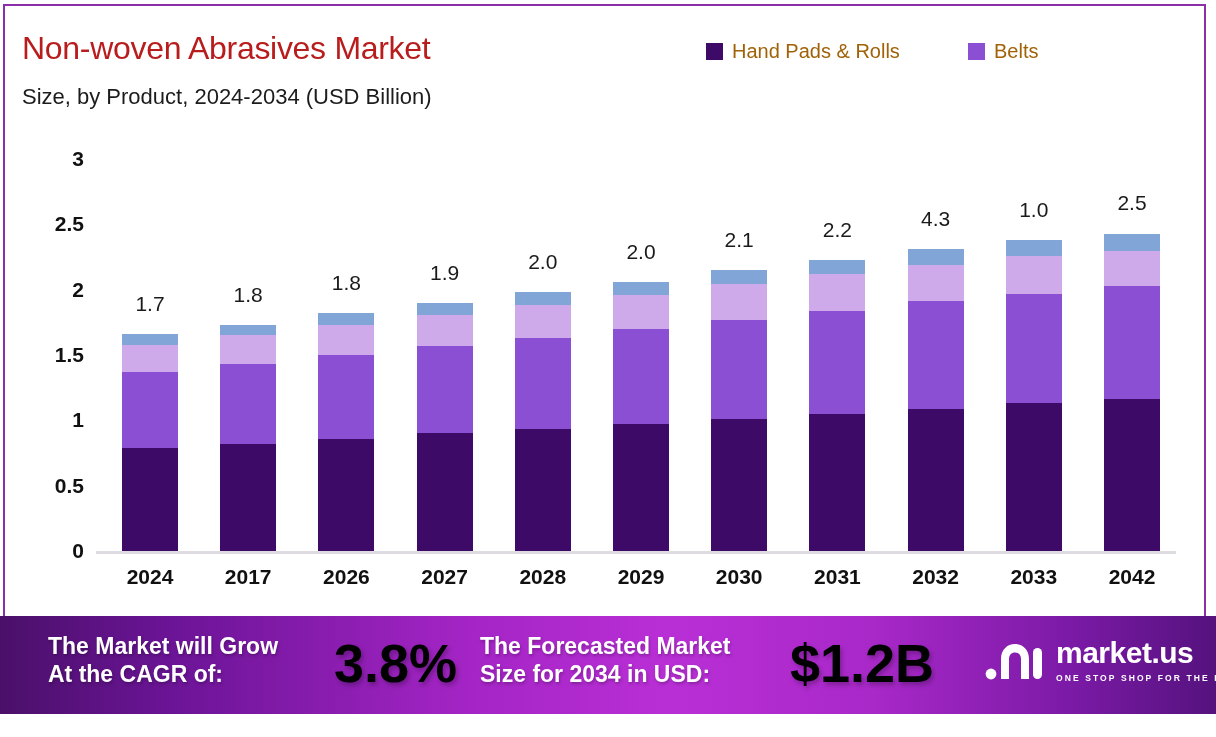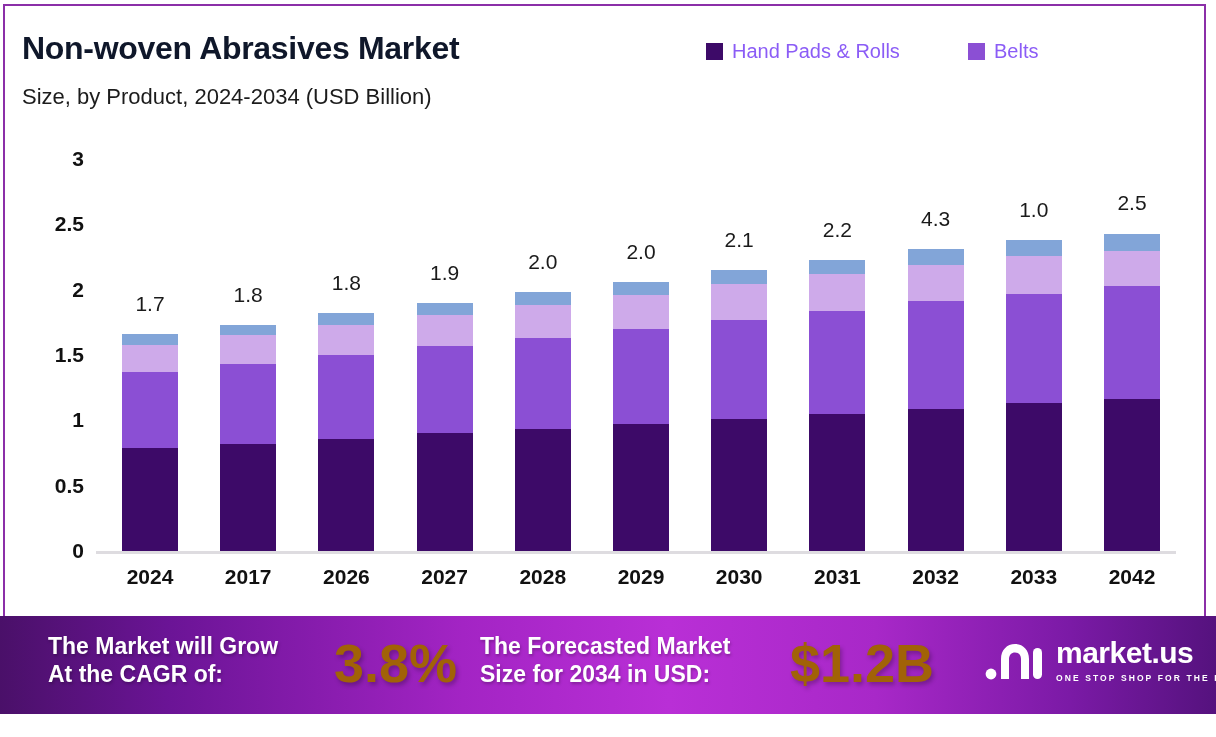--- a/index.html
+++ b/index.html
@@ -14,36 +14,36 @@
   
   .frame{
     position:absolute;left:3px;top:4px;width:1203px;height:612px;
     border:2px solid #8b2fa8;border-bottom:none;box-sizing:border-box;
     background:#fff;
   }
 
   
   .title{
     position:absolute;left:22px;top:30px;
-    font-size:32px;font-weight:700;color:#0f172a;letter-spacing:-0.3px;
+    font-size:32px;font-weight:400;color:#b91c1c;letter-spacing:-0.3px;
     white-space:nowrap;
   }
   .subtitle{
     position:absolute;left:22px;top:84px;
     font-size:22px;font-weight:400;color:#1c1c1c;
     white-space:nowrap;
   }
 
   
   .legend{position:absolute;left:706px;top:40px;width:478px;}
   .legend-row{display:flex;height:44px;align-items:flex-start;}
   .legend-item{display:flex;align-items:center;}
   .legend-item.col1{width:262px;}
   .legend-swatch{width:17px;height:17px;margin-right:9px;flex:none;}
-  .legend-label{font-size:20px;color:#8b5cf6;white-space:nowrap;}
+  .legend-label{font-size:20px;color:#a16207;white-space:nowrap;}
 
   
   .plot{position:absolute;left:0;top:0;width:1216px;height:612px;}
   .ytick{
     position:absolute;right:0;width:60px;text-align:right;
     font-size:21px;font-weight:700;color:#111;
     transform:translateY(-50%);
   }
   .yticks{position:absolute;left:24px;top:0;width:60px;height:612px;}
   .baseline{
@@ -66,21 +66,21 @@
   .banner{
     position:absolute;left:0;top:616px;width:1216px;height:98px;
     background:linear-gradient(90deg,#4a1069 0%,#6b1496 14%,#a324c4 38%,#b92fd6 55%,#a828c8 72%,#7b1aa6 88%,#55127e 100%);
     display:flex;align-items:center;
   }
   .banner-text{
     font-size:23px;font-weight:700;color:#fff;line-height:1.22;
     text-shadow:1px 2px 3px rgba(0,0,0,.25);
   }
   .banner-big{
-    font-size:54px;font-weight:700;color:#a16207;
+    font-size:54px;font-weight:700;color:#000000;
     text-shadow:2px 3px 4px rgba(0,0,0,.25);
     white-space:nowrap;
   }
   .b-cagr-text{position:absolute;left:48px;top:632px;}
   .b-cagr-val{position:absolute;left:334px;top:632px;}
   .b-fore-text{position:absolute;left:480px;top:632px;}
   .b-fore-val{position:absolute;left:790px;top:632px;}
 
   
   .logo{position:absolute;left:984px;top:637px;display:flex;align-items:center;}

